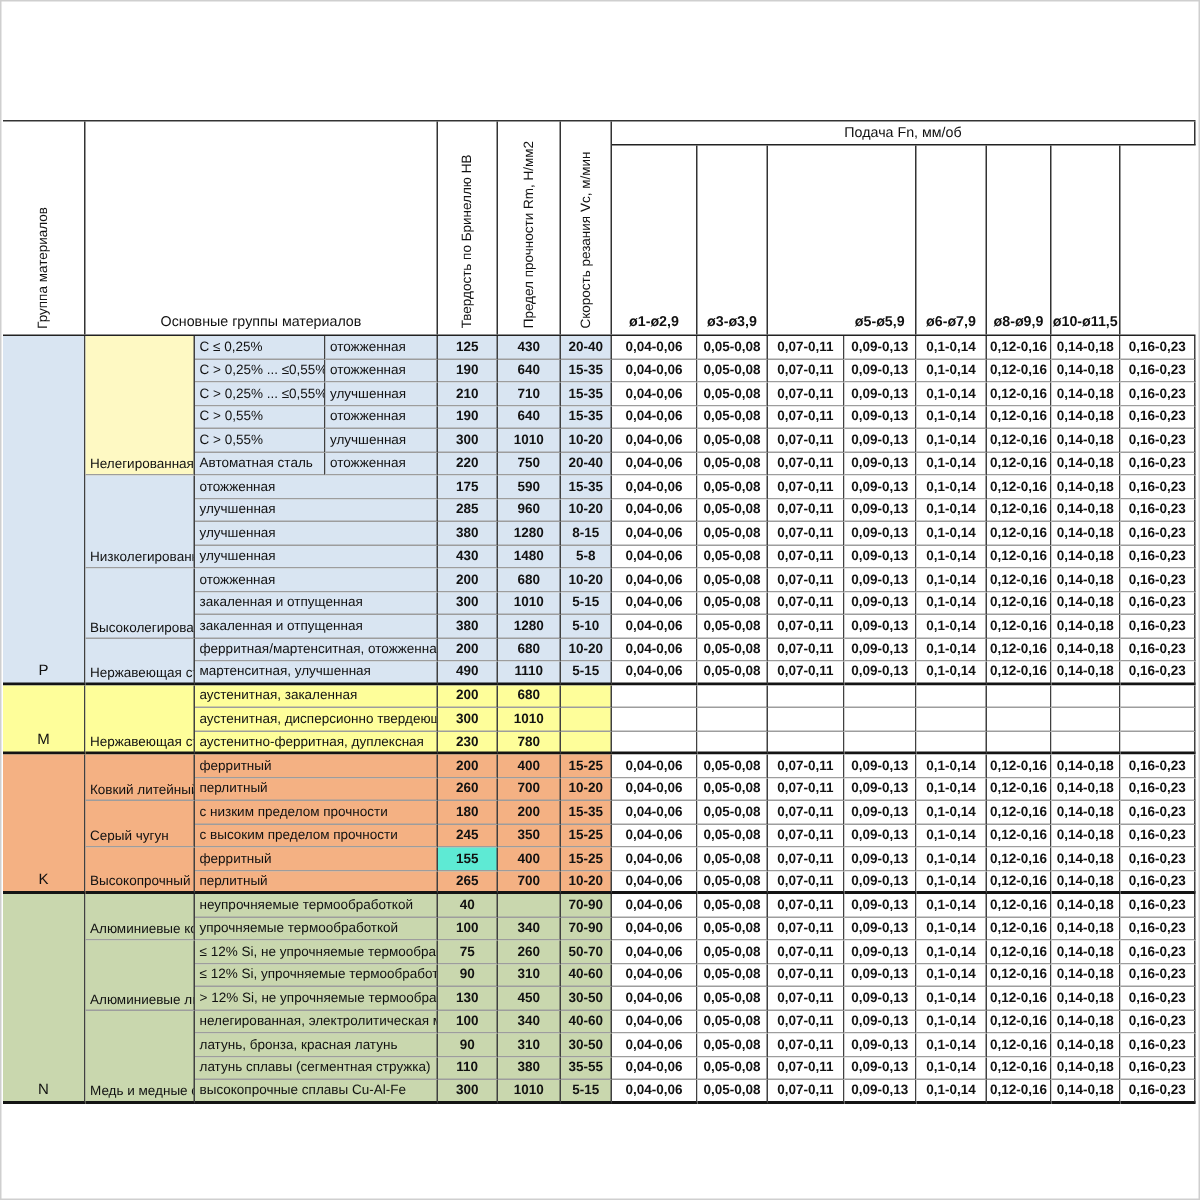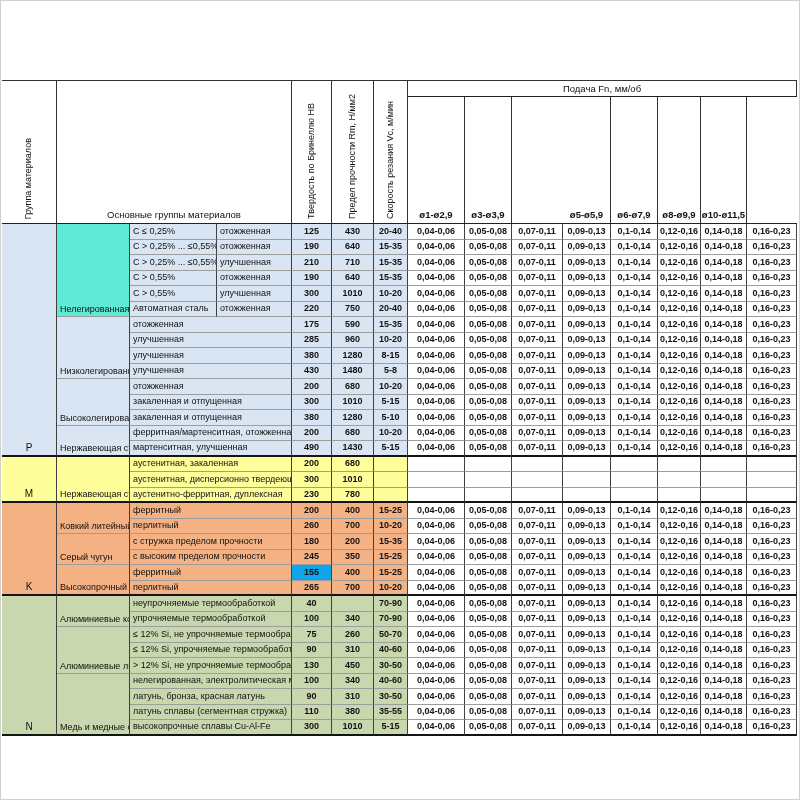--- a/index.html
+++ b/index.html
@@ -66,21 +66,21 @@
       <div class="hcell dia d1">ø1-ø2,9</div>
       <div class="hcell dia d2">ø3-ø3,9</div>
       <div class="hcell dia d4">ø5-ø5,9</div>
       <div class="hcell dia d5">ø6-ø7,9</div>
       <div class="hcell dia d6">ø8-ø9,9</div>
       <div class="hcell dia d7">ø10-ø11,5</div>
     </div>
 
     <div class="tbody">
         <div class="cell c-letter sec-end" style="grid-area: 1 / 1 / span 15; background: rgb(217, 229, 242);">P</div>
-        <div class="cell c-group" style="grid-area: 1 / 2 / span 6; background: #5eead4;">Нелегированная</div>
+        <div class="cell c-group" style="grid-area: 1 / 2 / span 6; background: #fef9c3;">Нелегированная</div>
         <div class="cell c-group" style="grid-area: 7 / 2 / span 4; background: rgb(217, 229, 242);">Низколегированн</div>
         <div class="cell c-group" style="grid-area: 11 / 2 / span 3; background: rgb(217, 229, 242);">Высоколегирован</div>
         <div class="cell c-group sec-end" style="grid-area: 14 / 2 / span 2; background: rgb(217, 229, 242);">Нержавеющая ст</div>
         <div class="cell c-text" style="grid-area: 1 / 3; background: rgb(217, 229, 242);">C ≤ 0,25%</div>
         <div class="cell c-text" style="grid-area: 1 / 4; background: rgb(217, 229, 242);">отожженная</div>
         <div class="cell c-num" style="grid-area: 1 / 5; background: rgb(217, 229, 242);">125</div>
         <div class="cell c-num" style="grid-area: 1 / 6; background: rgb(217, 229, 242);">430</div>
         <div class="cell c-num" style="grid-area: 1 / 7; background: rgb(217, 229, 242);">20-40</div>
         <div class="cell c-num" style="grid-area: 1 / 8; background: rgb(255, 255, 255);">0,04-0,06</div>
         <div class="cell c-num" style="grid-area: 1 / 9; background: rgb(255, 255, 255);">0,05-0,08</div>
@@ -246,21 +246,21 @@
         <div class="cell c-num" style="grid-area: 14 / 8; background: rgb(255, 255, 255);">0,04-0,06</div>
         <div class="cell c-num" style="grid-area: 14 / 9; background: rgb(255, 255, 255);">0,05-0,08</div>
         <div class="cell c-num" style="grid-area: 14 / 10; background: rgb(255, 255, 255);">0,07-0,11</div>
         <div class="cell c-num" style="grid-area: 14 / 11; background: rgb(255, 255, 255);">0,09-0,13</div>
         <div class="cell c-num" style="grid-area: 14 / 12; background: rgb(255, 255, 255);">0,1-0,14</div>
         <div class="cell c-num" style="grid-area: 14 / 13; background: rgb(255, 255, 255);">0,12-0,16</div>
         <div class="cell c-num" style="grid-area: 14 / 14; background: rgb(255, 255, 255);">0,14-0,18</div>
         <div class="cell c-num" style="grid-area: 14 / 15; background: rgb(255, 255, 255);">0,16-0,23</div>
         <div class="cell c-text sec-end" style="grid-area: 15 / 3 / auto / span 2; background: rgb(217, 229, 242);">мартенситная, улучшенная</div>
         <div class="cell c-num sec-end" style="grid-area: 15 / 5; background: rgb(217, 229, 242);">490</div>
-        <div class="cell c-num sec-end" style="grid-area: 15 / 6; background: rgb(217, 229, 242);">1430</div>
+        <div class="cell c-num sec-end" style="grid-area: 15 / 6; background: rgb(217, 229, 242);">1110</div>
         <div class="cell c-num sec-end" style="grid-area: 15 / 7; background: rgb(217, 229, 242);">5-15</div>
         <div class="cell c-num sec-end" style="grid-area: 15 / 8; background: rgb(255, 255, 255);">0,04-0,06</div>
         <div class="cell c-num sec-end" style="grid-area: 15 / 9; background: rgb(255, 255, 255);">0,05-0,08</div>
         <div class="cell c-num sec-end" style="grid-area: 15 / 10; background: rgb(255, 255, 255);">0,07-0,11</div>
         <div class="cell c-num sec-end" style="grid-area: 15 / 11; background: rgb(255, 255, 255);">0,09-0,13</div>
         <div class="cell c-num sec-end" style="grid-area: 15 / 12; background: rgb(255, 255, 255);">0,1-0,14</div>
         <div class="cell c-num sec-end" style="grid-area: 15 / 13; background: rgb(255, 255, 255);">0,12-0,16</div>
         <div class="cell c-num sec-end" style="grid-area: 15 / 14; background: rgb(255, 255, 255);">0,14-0,18</div>
         <div class="cell c-num sec-end" style="grid-area: 15 / 15; background: rgb(255, 255, 255);">0,16-0,23</div>
         <div class="cell c-letter sec-end" style="grid-area: 16 / 1 / span 3; background: rgb(254, 254, 154);">M</div>
@@ -322,21 +322,21 @@
         <div class="cell c-num" style="grid-area: 20 / 6; background: rgb(244, 177, 131);">700</div>
         <div class="cell c-num" style="grid-area: 20 / 7; background: rgb(244, 177, 131);">10-20</div>
         <div class="cell c-num" style="grid-area: 20 / 8; background: rgb(255, 255, 255);">0,04-0,06</div>
         <div class="cell c-num" style="grid-area: 20 / 9; background: rgb(255, 255, 255);">0,05-0,08</div>
         <div class="cell c-num" style="grid-area: 20 / 10; background: rgb(255, 255, 255);">0,07-0,11</div>
         <div class="cell c-num" style="grid-area: 20 / 11; background: rgb(255, 255, 255);">0,09-0,13</div>
         <div class="cell c-num" style="grid-area: 20 / 12; background: rgb(255, 255, 255);">0,1-0,14</div>
         <div class="cell c-num" style="grid-area: 20 / 13; background: rgb(255, 255, 255);">0,12-0,16</div>
         <div class="cell c-num" style="grid-area: 20 / 14; background: rgb(255, 255, 255);">0,14-0,18</div>
         <div class="cell c-num" style="grid-area: 20 / 15; background: rgb(255, 255, 255);">0,16-0,23</div>
-        <div class="cell c-text" style="grid-area: 21 / 3 / auto / span 2; background: rgb(244, 177, 131);">с стружка пределом прочности</div>
+        <div class="cell c-text" style="grid-area: 21 / 3 / auto / span 2; background: rgb(244, 177, 131);">с низким пределом прочности</div>
         <div class="cell c-num" style="grid-area: 21 / 5; background: rgb(244, 177, 131);">180</div>
         <div class="cell c-num" style="grid-area: 21 / 6; background: rgb(244, 177, 131);">200</div>
         <div class="cell c-num" style="grid-area: 21 / 7; background: rgb(244, 177, 131);">15-35</div>
         <div class="cell c-num" style="grid-area: 21 / 8; background: rgb(255, 255, 255);">0,04-0,06</div>
         <div class="cell c-num" style="grid-area: 21 / 9; background: rgb(255, 255, 255);">0,05-0,08</div>
         <div class="cell c-num" style="grid-area: 21 / 10; background: rgb(255, 255, 255);">0,07-0,11</div>
         <div class="cell c-num" style="grid-area: 21 / 11; background: rgb(255, 255, 255);">0,09-0,13</div>
         <div class="cell c-num" style="grid-area: 21 / 12; background: rgb(255, 255, 255);">0,1-0,14</div>
         <div class="cell c-num" style="grid-area: 21 / 13; background: rgb(255, 255, 255);">0,12-0,16</div>
         <div class="cell c-num" style="grid-area: 21 / 14; background: rgb(255, 255, 255);">0,14-0,18</div>
@@ -347,21 +347,21 @@
         <div class="cell c-num" style="grid-area: 22 / 7; background: rgb(244, 177, 131);">15-25</div>
         <div class="cell c-num" style="grid-area: 22 / 8; background: rgb(255, 255, 255);">0,04-0,06</div>
         <div class="cell c-num" style="grid-area: 22 / 9; background: rgb(255, 255, 255);">0,05-0,08</div>
         <div class="cell c-num" style="grid-area: 22 / 10; background: rgb(255, 255, 255);">0,07-0,11</div>
         <div class="cell c-num" style="grid-area: 22 / 11; background: rgb(255, 255, 255);">0,09-0,13</div>
         <div class="cell c-num" style="grid-area: 22 / 12; background: rgb(255, 255, 255);">0,1-0,14</div>
         <div class="cell c-num" style="grid-area: 22 / 13; background: rgb(255, 255, 255);">0,12-0,16</div>
         <div class="cell c-num" style="grid-area: 22 / 14; background: rgb(255, 255, 255);">0,14-0,18</div>
         <div class="cell c-num" style="grid-area: 22 / 15; background: rgb(255, 255, 255);">0,16-0,23</div>
         <div class="cell c-text" style="grid-area: 23 / 3 / auto / span 2; background: rgb(244, 177, 131);">ферритный</div>
-        <div class="cell c-num" style="grid-area: 23 / 5; background: #0ea5e9;">155</div>
+        <div class="cell c-num" style="grid-area: 23 / 5; background: #5eead4;">155</div>
         <div class="cell c-num" style="grid-area: 23 / 6; background: rgb(244, 177, 131);">400</div>
         <div class="cell c-num" style="grid-area: 23 / 7; background: rgb(244, 177, 131);">15-25</div>
         <div class="cell c-num" style="grid-area: 23 / 8; background: rgb(255, 255, 255);">0,04-0,06</div>
         <div class="cell c-num" style="grid-area: 23 / 9; background: rgb(255, 255, 255);">0,05-0,08</div>
         <div class="cell c-num" style="grid-area: 23 / 10; background: rgb(255, 255, 255);">0,07-0,11</div>
         <div class="cell c-num" style="grid-area: 23 / 11; background: rgb(255, 255, 255);">0,09-0,13</div>
         <div class="cell c-num" style="grid-area: 23 / 12; background: rgb(255, 255, 255);">0,1-0,14</div>
         <div class="cell c-num" style="grid-area: 23 / 13; background: rgb(255, 255, 255);">0,12-0,16</div>
         <div class="cell c-num" style="grid-area: 23 / 14; background: rgb(255, 255, 255);">0,14-0,18</div>
         <div class="cell c-num" style="grid-area: 23 / 15; background: rgb(255, 255, 255);">0,16-0,23</div>

